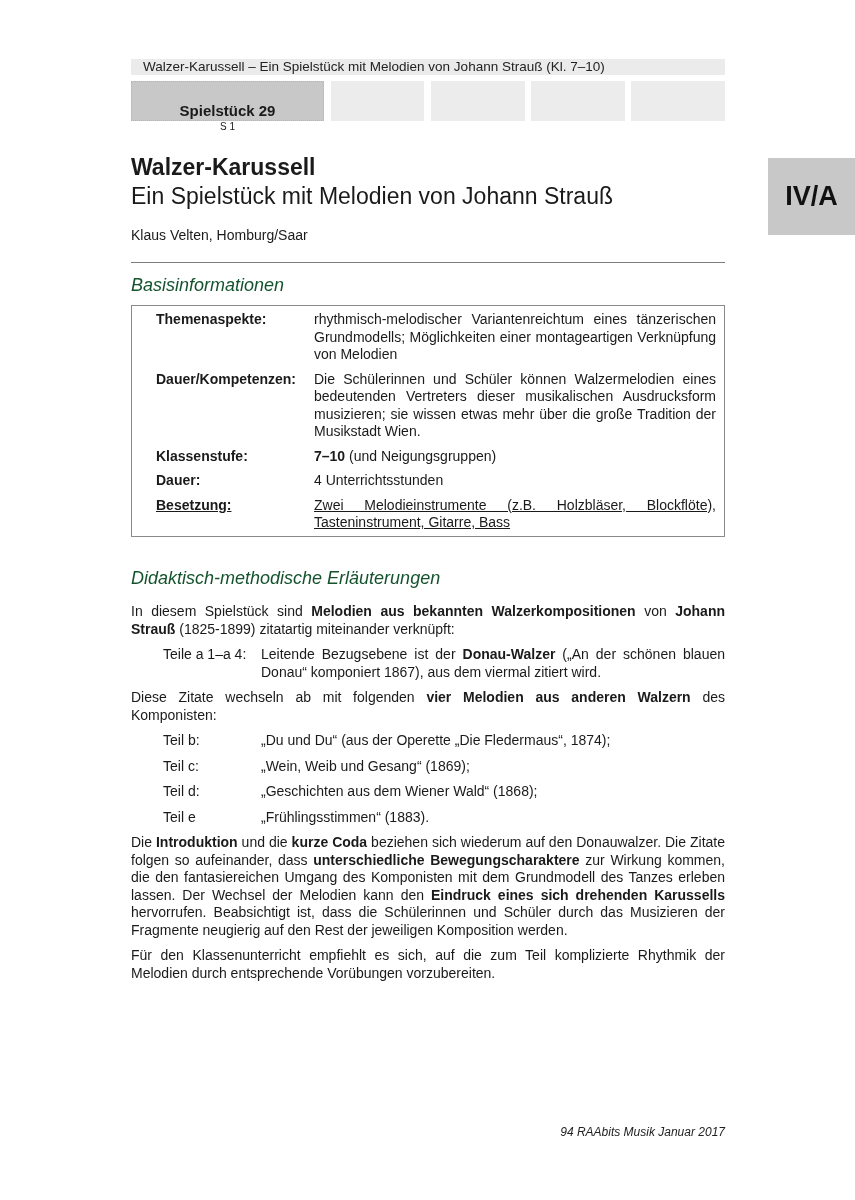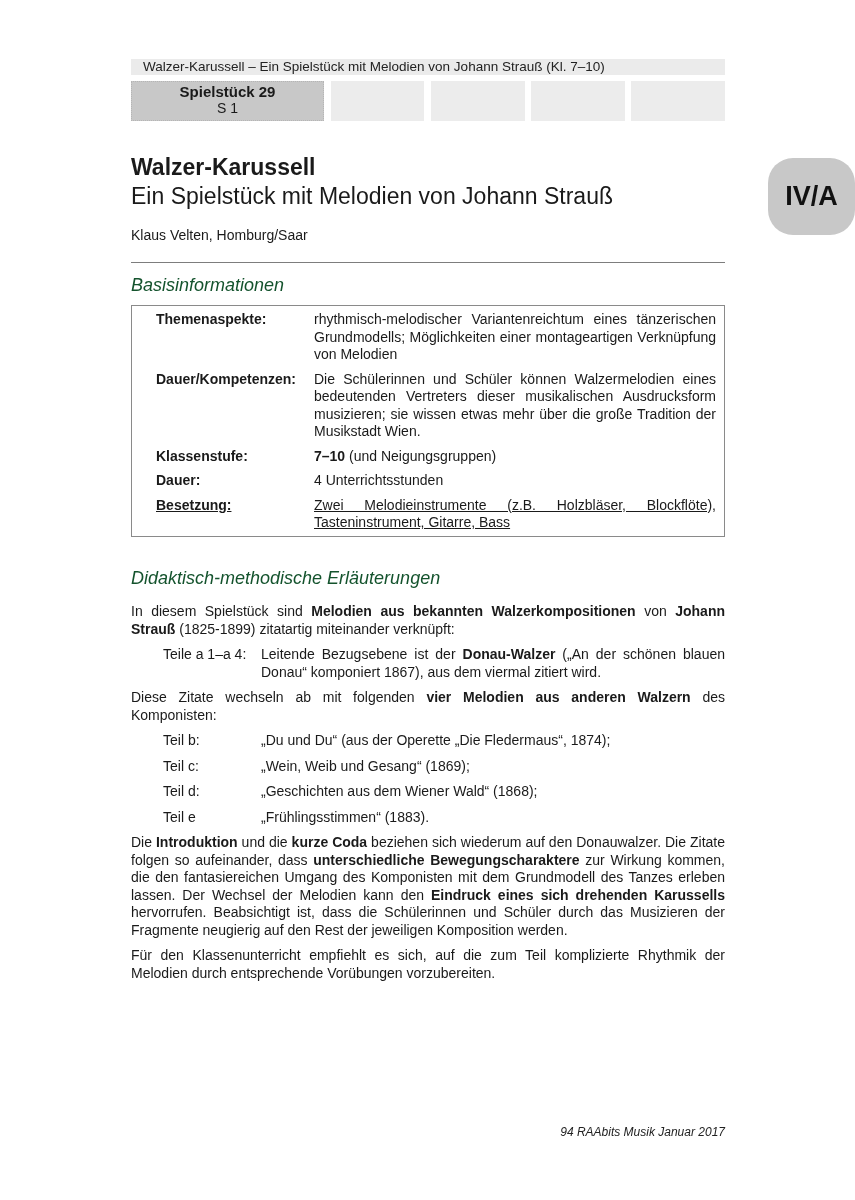--- a/index.html
+++ b/index.html
@@ -14,28 +14,27 @@
     left: 131px; top: 59px; width: 594px; height: 16px;
     background: #ebebeb; font-size: 13.5px; line-height: 16px;
     padding-left: 12px; box-sizing: border-box; color: #222;
     white-space: nowrap;
   }
   .hbox { top: 81px; height: 40px; background: #ececec; }
   .hbox.first {
     left: 131px; width: 193px; background: #c8c8c8;
     text-align: center; border: 1px dotted #b5b5b5; box-sizing: border-box;
   }
-  .hbox.first .t1 { font-weight: bold; font-size: 15px; line-height: 16px; padding-top: 2px; display: block; }
-  .hbox.first .t2 { font-size: 14px; line-height: 16px; display: block; }
+  .hbox.first .t1 { font-weight: bold; font-size: 15px; line-height: 16px; padding-top: 21px; display: block; }
+  .hbox.first .t2 { font-size: 10px; line-height: 16px; display: block; }
 
   .side-tab {
     left: 768px; top: 158px; width: 87px; height: 77px; background: #c8c8c8;
     font-weight: bold; font-size: 27px; line-height: 77px; text-align: center;
     color: #111;
-    border-radius: 25px;
   }
 
   .title { left: 131px; top: 153px; font-size: 23px; font-weight: bold; line-height: 28px; }
   .subtitle { left: 131px; top: 181px; font-size: 23px; line-height: 30px; }
   .author { left: 131px; top: 226px; font-size: 14px; line-height: 18px; }
   .rule { left: 131px; top: 262px; width: 594px; height: 0; border-top: 1.5px solid #7d7d7d; }
 
   .section-h { left: 131px; font-style: italic; font-size: 18px; line-height: 22px; color: #14532d; }
 
   .info-table {

